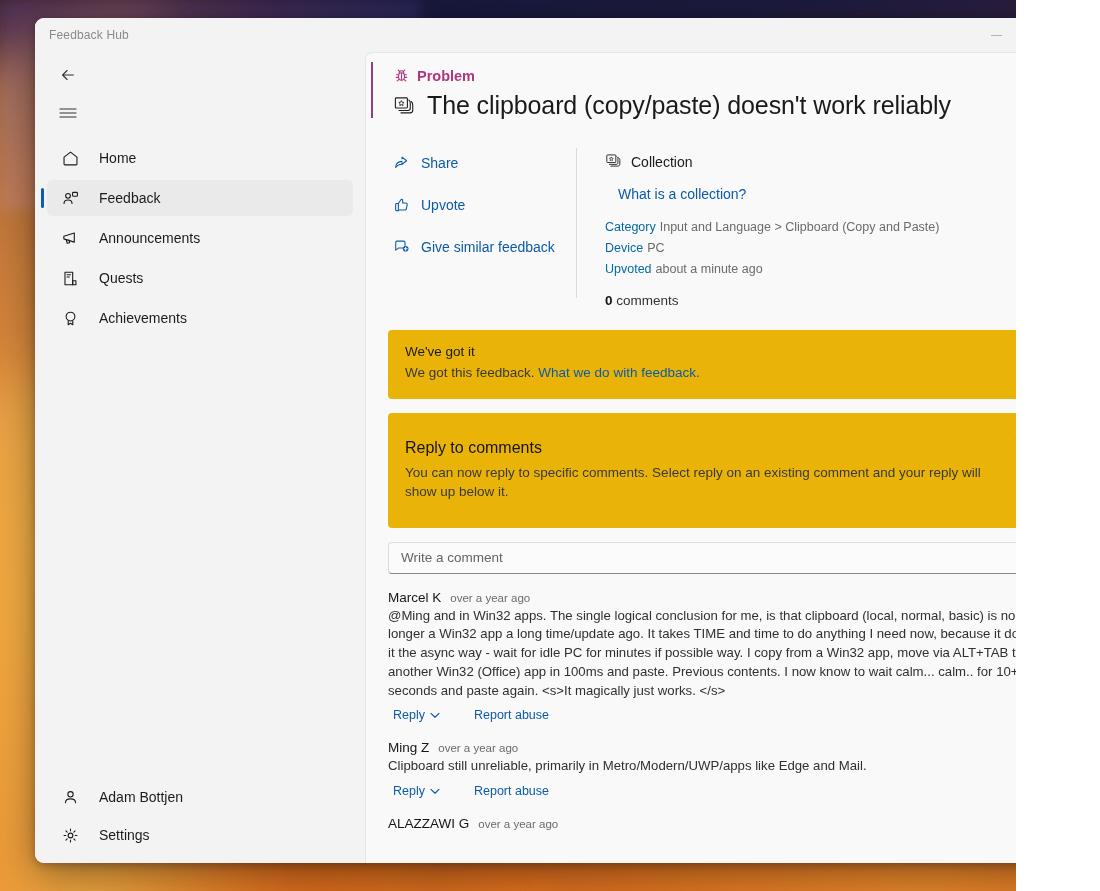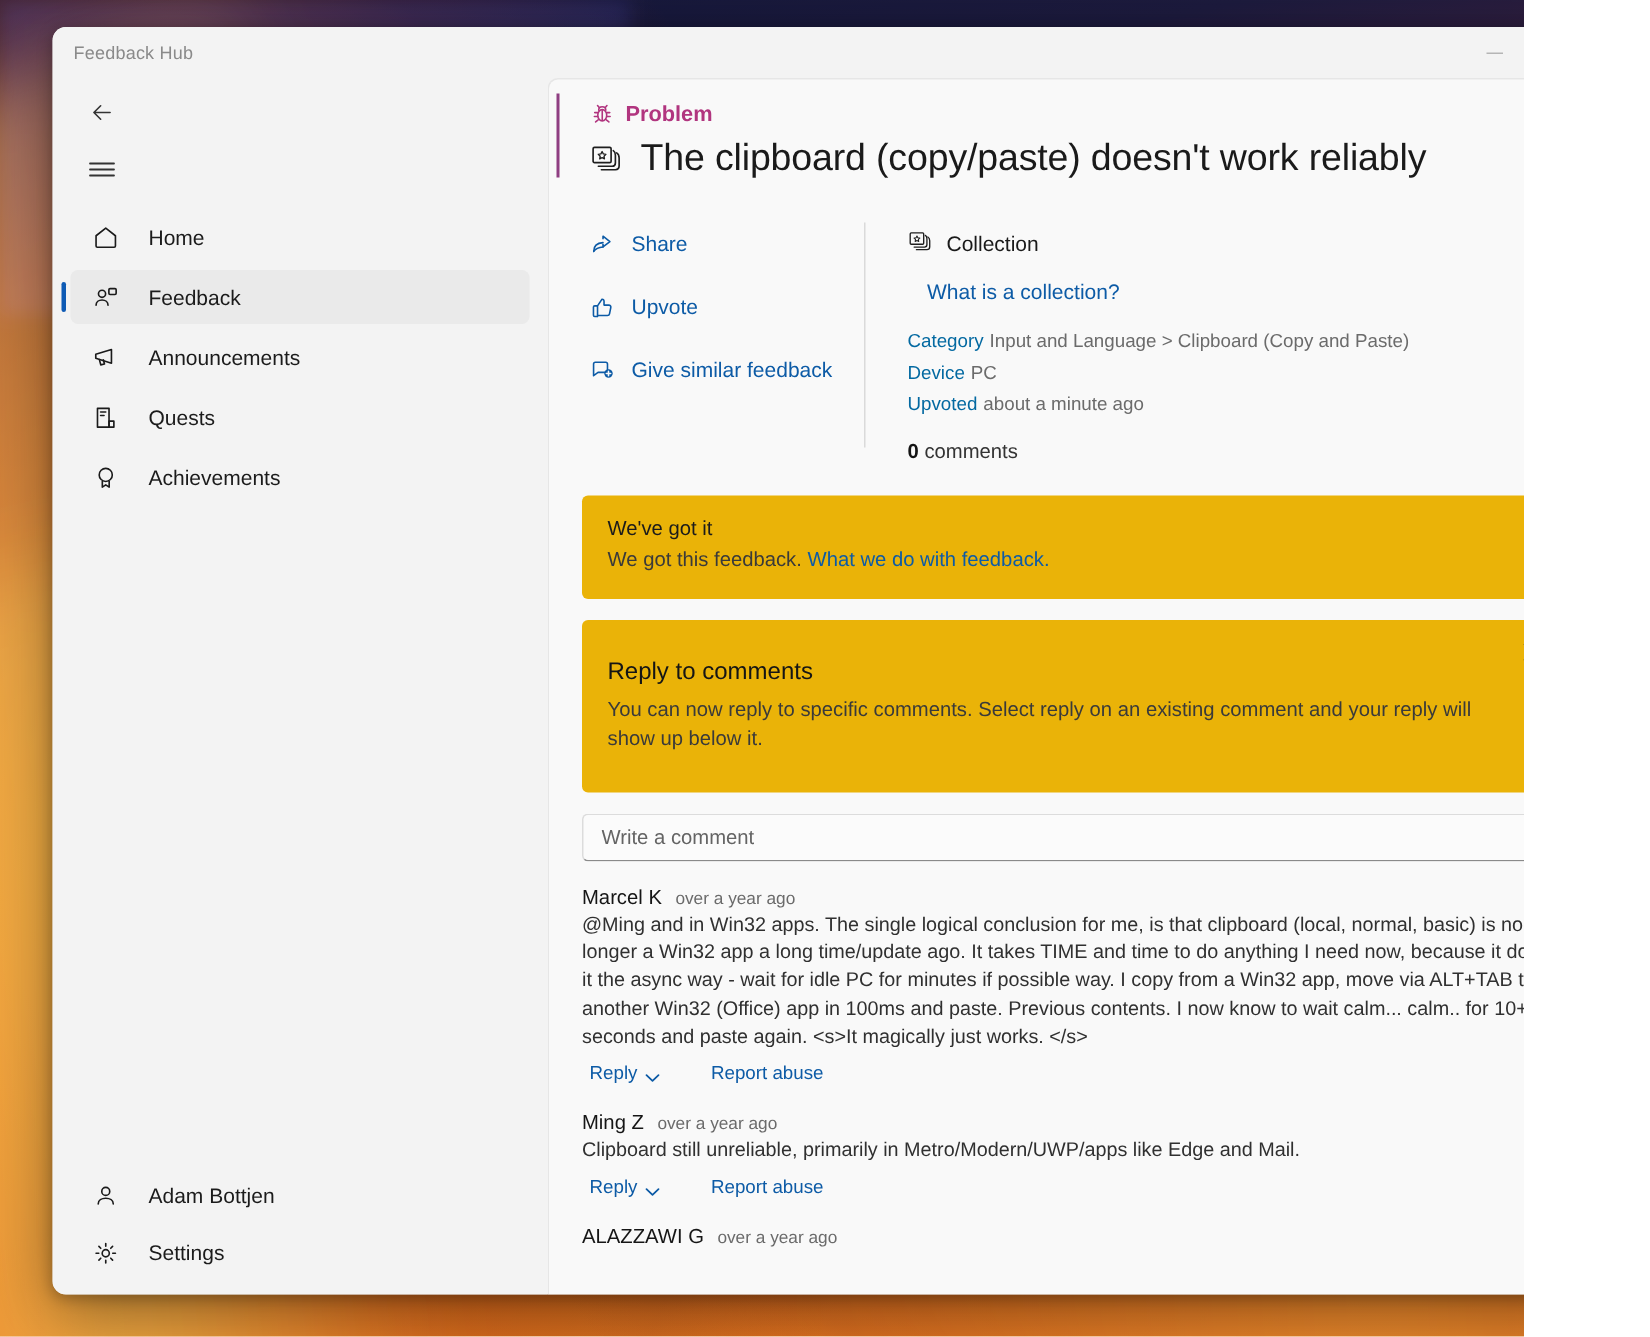--- a/index.html
+++ b/index.html
@@ -218,20 +218,21 @@
     margin-left: 5px;
   }
   #actions {
     width: 205px;
     flex: 0 0 205px;
     padding-left: 22px;
     padding-top: 8px;
   }
   .action-link {
     display: flex;
+    align-items: center;
     gap: 11px;
     color: #0d5ba6;
     font-size: 14px;
     margin-bottom: 25px;
     cursor: pointer;
     width: fit-content;
   }
   #vdiv {
     width: 1px;
     background: #dadada;
@@ -338,21 +339,21 @@
     display: flex;
     gap: 34px;
     margin-top: 8px;
     padding-left: 5px;
   }
   .cmt-action {
     font-size: 12.5px;
     color: #0d5ba6;
     cursor: pointer;
     display: flex;
-    align-items: flex-end;
+    align-items: center;
     gap: 5px;
   }
 
   svg { display: block; }
 </style>
 </head>
 <body>
 
 <div id="desktop">
   <div class="fold fold-dark"></div>

